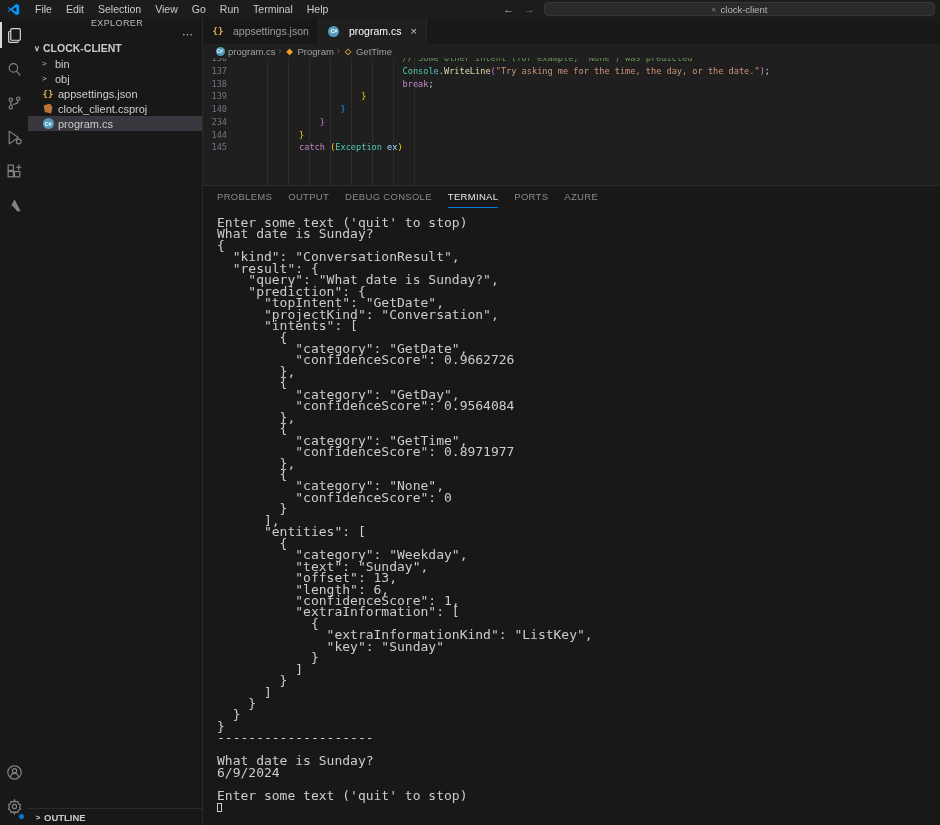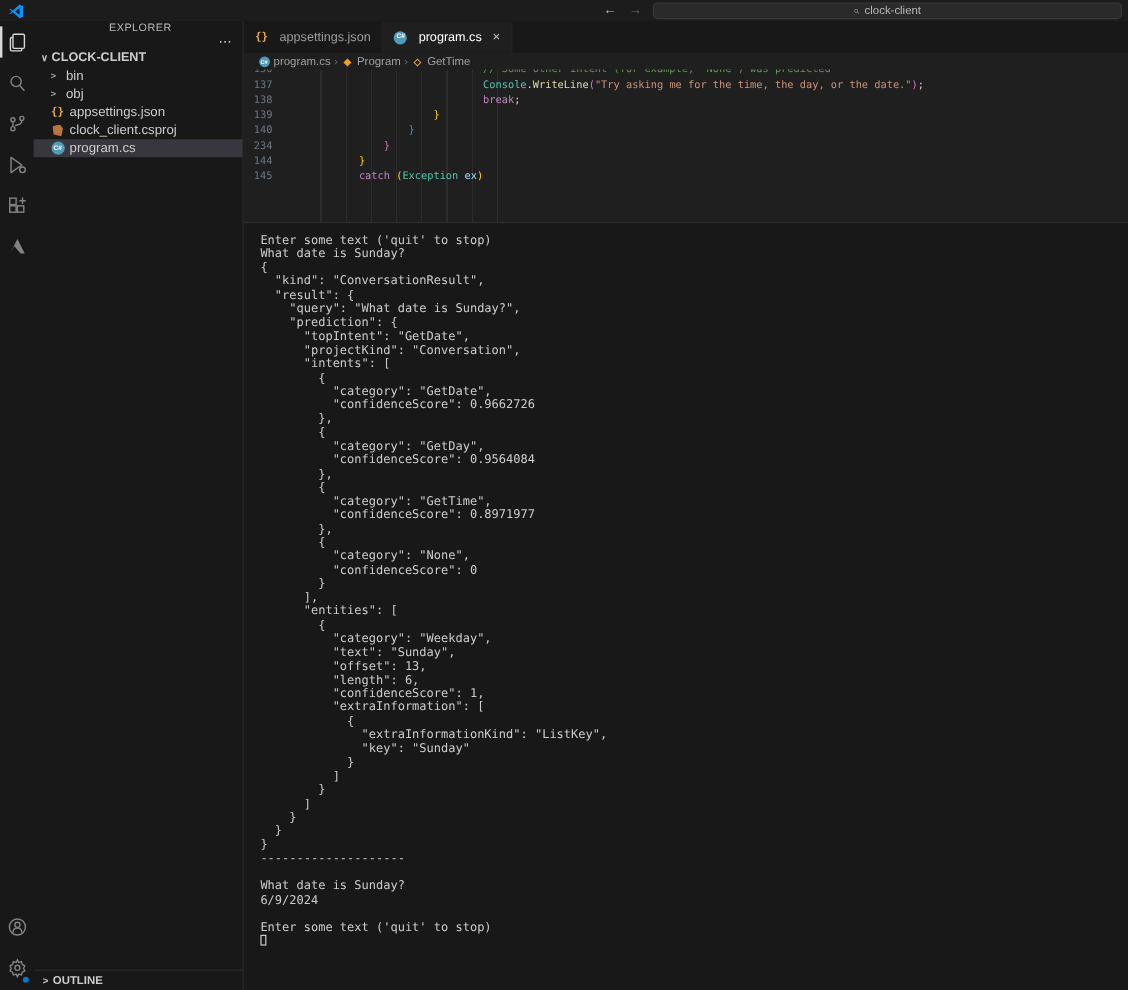--- a/index.html
+++ b/index.html
@@ -88,33 +88,43 @@
   .tok-string { color:#ce9178; } .tok-keyword { color:#c586c0; } .tok-var { color:#9cdcfe; }
   .tok-punct { color:#d4d4d4; } .tok-b1 { color:#ffd700; } .tok-b2 { color:#da70d6; } .tok-b3 { color:#179fff; }
 
   
   .panel { flex:1; display:flex; flex-direction:column; background:#181818; border-top:1px solid #2b2b2b; min-height:0; }
   .panel-tabs { height:22px; display:flex; align-items:center; gap:0; padding-left:14px; flex:0 0 auto; }
   .panel-tab { font-size:9.5px; letter-spacing:0.3px; color:#8a8a8a; margin-right:16px;
     height:22px; display:flex; align-items:center; border-bottom:1px solid transparent; cursor:default; }
   .panel-tab.active { color:#e7e7e7; border-bottom-color:#0078d4; }
   .terminal { flex:1; overflow:hidden; padding:9px 0 0 14px; }
-  .terminal pre { font-family:"DejaVu Sans Mono", monospace; font-size:10px; line-height:11.45px;
+  .terminal pre { font-family:"DejaVu Sans Mono", monospace; font-size:13px; line-height:11.45px;
     color:#cccccc; white-space:pre; }
   .cursor { display:inline-block; width:5px; height:9px; border:1px solid #cccccc; vertical-align:-1px; }
 </style>
 </head>
 <body>
 
 <div class="app">
 
   <div class="titlebar">
     <svg class="vscode-logo" viewBox="0 0 16 16">
       <path d="M11.5 1 L4.6 7.2 L2 5.2 L1 5.7 L3.6 8 L1 10.3 L2 10.8 L4.6 8.8 L11.5 15 L15 13.3 V2.7 Z M11.5 4.5 V11.5 L6.8 8 Z" fill="#0098ff"></path>
     </svg>
+    <div id="menubar" style="display: flex;">
+        <span class="menu-item">File</span>
+        <span class="menu-item">Edit</span>
+        <span class="menu-item">Selection</span>
+        <span class="menu-item">View</span>
+        <span class="menu-item">Go</span>
+        <span class="menu-item">Run</span>
+        <span class="menu-item">Terminal</span>
+        <span class="menu-item">Help</span>
+      </div>
     <div class="nav-arrows">
       <span class="arrow-back">←</span>
       <span class="arrow-fwd">→</span>
     </div>
     <div class="search-box">
       <span class="search-glyph">⌕</span>
       <span>clock-client</span>
     </div>
   </div>
 
@@ -262,20 +272,28 @@
             <div class="code-row"><span class="ln">138</span><span class="code-text">                                <span class="tok-keyword">break</span><span class="tok-punct">;</span></span></div>
             <div class="code-row"><span class="ln">139</span><span class="code-text">                        <span class="tok-b1">}</span></span></div>
             <div class="code-row"><span class="ln">140</span><span class="code-text">                    <span class="tok-b3">}</span></span></div>
             <div class="code-row"><span class="ln">234</span><span class="code-text">                <span class="tok-b2">}</span></span></div>
             <div class="code-row"><span class="ln">144</span><span class="code-text">            <span class="tok-b1">}</span></span></div>
             <div class="code-row"><span class="ln">145</span><span class="code-text">            <span class="tok-keyword">catch</span><span class="tok-punct"> </span><span class="tok-b1">(</span><span class="tok-class">Exception</span><span class="tok-punct"> </span><span class="tok-var">ex</span><span class="tok-b1">)</span></span></div>
           </div>
       </div>
 
       <div class="panel">
+        <div class="panel-tabs" id="panel-tabs">
+            <div class="panel-tab">PROBLEMS</div>
+            <div class="panel-tab">OUTPUT</div>
+            <div class="panel-tab">DEBUG CONSOLE</div>
+            <div class="panel-tab active">TERMINAL</div>
+            <div class="panel-tab">PORTS</div>
+            <div class="panel-tab">AZURE</div>
+          </div>
         <div class="terminal">
           <pre id="terminal-pre">Enter some text ('quit' to stop)
 What date is Sunday?
 {
   "kind": "ConversationResult",
   "result": {
     "query": "What date is Sunday?",
     "prediction": {
       "topIntent": "GetDate",
       "projectKind": "Conversation",

